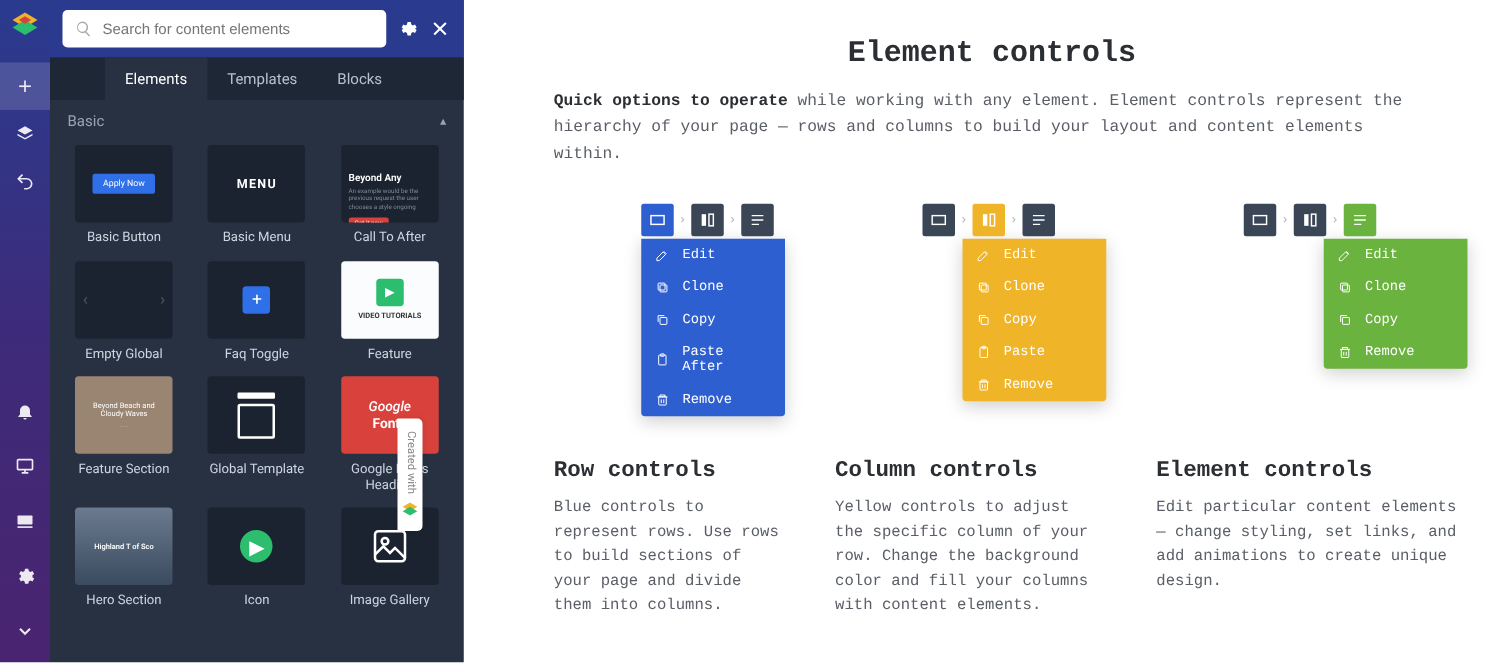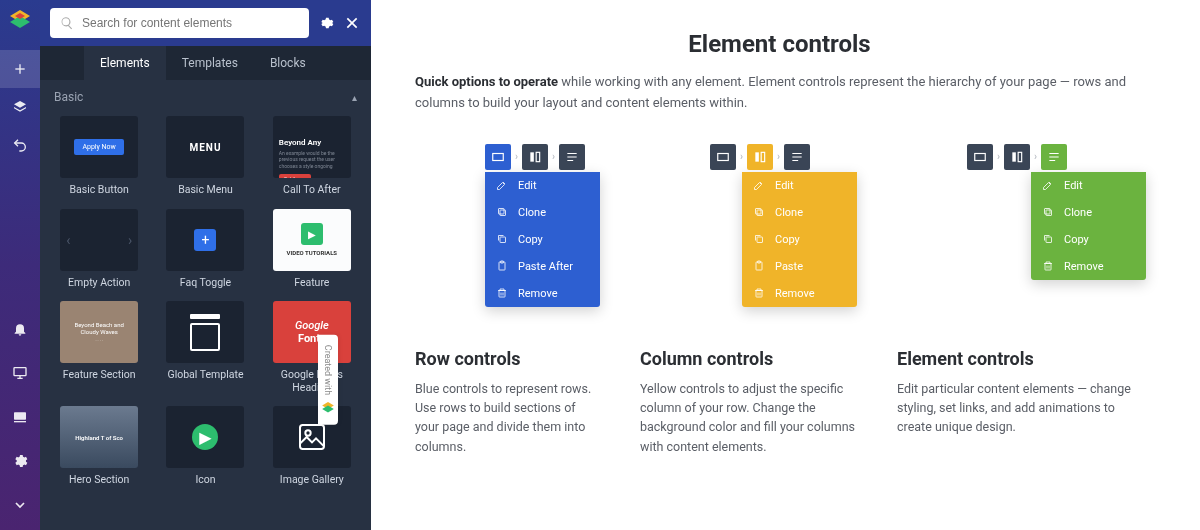--- a/index.html
+++ b/index.html
@@ -60,21 +60,21 @@
 .t-gf .g { font-size:11px; font-weight:500; font-style:italic; }
 .t-gf .f { font-size:11px; font-weight:700; }
 .t-hero { background: linear-gradient(180deg,#6b7a8f 0%,#3a4a5f 100%); flex-direction:column; padding:6px; }
 .t-hero .h { color:#fff; font-size:6px; font-weight:600; }
 .t-icon { background:#1b2331; }
 .t-icon .ic { width:26px; height:26px; background:#2dbd6e; border-radius:50%; display:flex; align-items:center; justify-content:center; color:#fff; }
 .t-img { background:#1b2331; }
 .t-img svg { width:32px; height:32px; stroke:#fff; fill:none; stroke-width:1.5; }
 
 
-.main { flex:1; padding: 30px 56px 20px 44px; position:relative; overflow:hidden; }
+.main { flex:1; padding: 30px 56px 20px 72px; position:relative; overflow:hidden;font-family:Liberation Mono, monospace; }
 .page-title { text-align:center; font-size:24px; font-weight:700; color:#2b2e33; margin-bottom:14px; }
 .page-sub { text-align:left; font-size:13px; color:#5a5e66; max-width: 760px; margin: 0 auto 30px; line-height:1.6; }
 .page-sub b { color:#2b2e33; }
 
 .cols { display:flex; gap: 40px; justify-content:space-between; }
 .col { flex:1; display:flex; flex-direction:column; }
 
 .ctrl-demo { position:relative; margin-left: 70px; margin-bottom: 34px; height: 170px; }
 .crumb { display:flex; align-items:center; gap:2px; }
 .crumb .box { width:26px; height:26px; display:flex; align-items:center; justify-content:center; border-radius:2px; }
@@ -204,21 +204,21 @@
           <div class="p">An example would be the previous request the user chooses a style ongoing</div>
           <div class="b">Get it now</div>
         </div>
         <div class="card-label">Call To After</div>
       </div>
       <div class="card">
         <div class="thumb t-empty">
           <span>‹</span>
           <span>›</span>
         </div>
-        <div class="card-label">Empty Action</div>
+        <div class="card-label">Empty Global</div>
       </div>
       <div class="card">
         <div class="thumb t-faq">
           <div class="plus">+</div>
         </div>
         <div class="card-label">Faq Toggle</div>
       </div>
       <div class="card">
         <div class="thumb t-feat">
           <div class="ic">▶</div>

